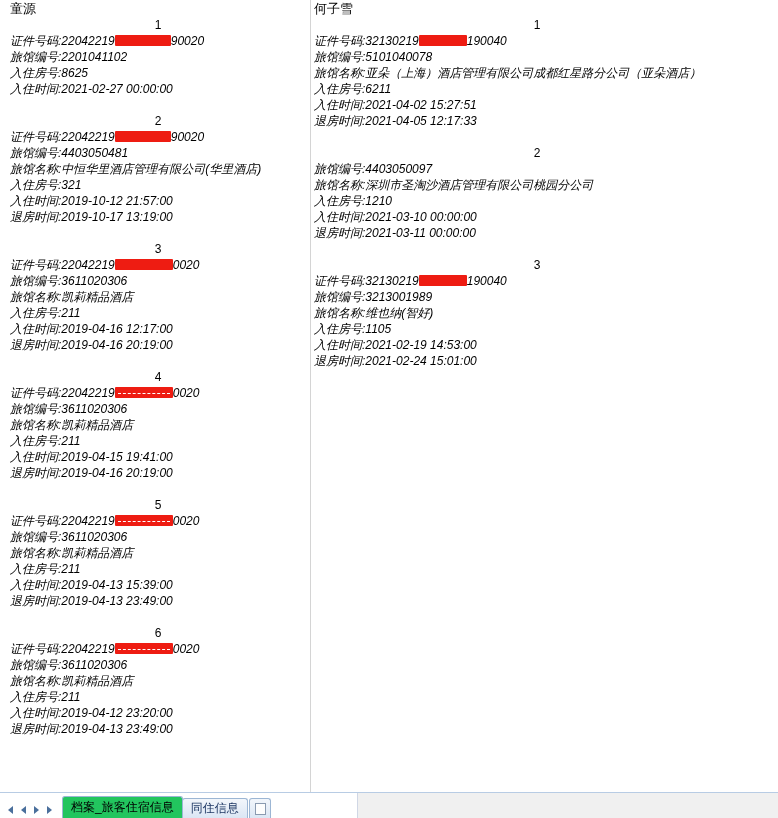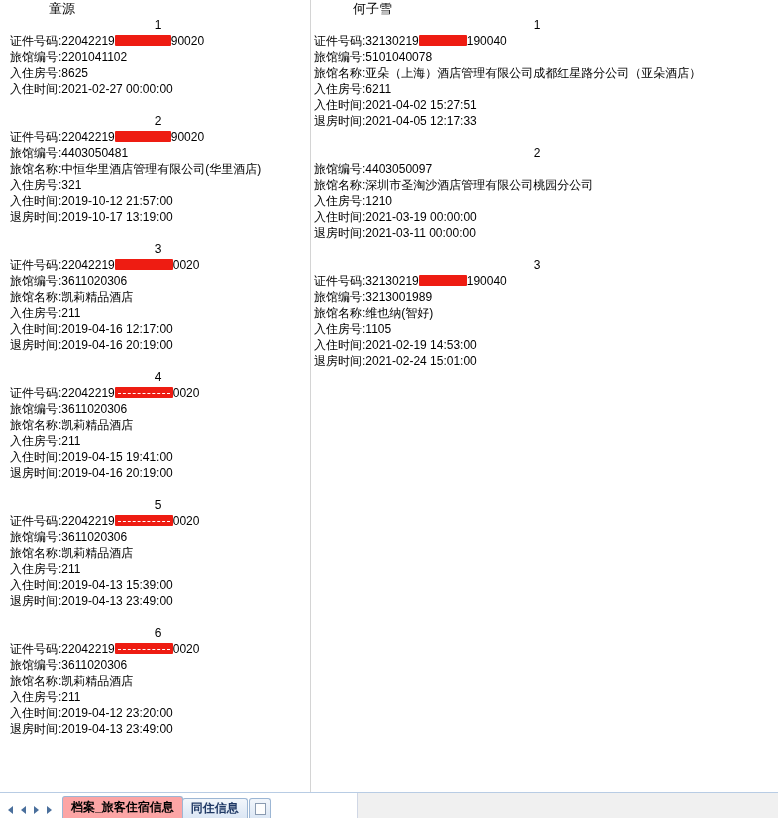--- a/index.html
+++ b/index.html
@@ -30,41 +30,41 @@
     width: 312px;
   }
   .col-left { left: 8px; }
   .col-right { left: 312px; width: 466px; }
   .owner {
     font-size: 13px;
     line-height: 17px;
     height: 17px;
     white-space: nowrap;
     padding-left: 2px;
-    margin-left: 39px;
   }
   .group {
     padding: 0;
   }
   .grp-num {
     text-align: center;
     font-size: 12px;
     line-height: 16px;
     height: 16px;
     font-weight: normal;
   }
   .col-left .grp-num { width: 300px; }
   .col-right .grp-num { width: 450px; }
   .row {
     font-size: 12px;
     line-height: 16px;
     height: 16px;
     white-space: nowrap;
     padding-left: 2px;
     overflow: hidden;
+    font-style: italic;
   }
   .blankrow {
     height: 16px;
     line-height: 16px;
   }
   .redact {
     display: inline-block;
     background: #ee1c12;
     height: 11px;
     vertical-align: -1px;
@@ -147,26 +147,25 @@
     line-height: 19px;
     height: 19px;
     padding: 0 8px;
     border: 1px solid #9cb6d4;
     border-bottom: none;
     border-radius: 3px 3px 0 0;
     margin-right: -1px;
     background: linear-gradient(#f2f6fb, #dbe6f4);
     color: #1f3864;
     white-space: nowrap;
-    font-weight: bold;
   }
   .tab.active {
-    background: #fca5a5;
+    background: #22c55e;
     color: #000000;
-    font-weight: bold;
+    font-weight: normal;
     height: 21px;
     line-height: 21px;
     border-color: #9cb6d4;
     position: relative;
     z-index: 2;
   }
   .tab-new {
     width: 20px;
     height: 19px;
     border: 1px solid #9cb6d4;
@@ -285,21 +284,21 @@
         <div class="row"><span>入住时间:</span><span>2021-04-02 15:27:51</span></div>
         <div class="row"><span>退房时间:</span><span>2021-04-05 12:17:33</span></div>
         <div class="blankrow"></div>
       </div>
 
       <div class="group">
         <div class="grp-num">2</div>
         <div class="row"><span>旅馆编号:</span><span>4403050097</span></div>
         <div class="row"><span>旅馆名称:</span><span>深圳市圣淘沙酒店管理有限公司桃园分公司</span></div>
         <div class="row"><span>入住房号:</span><span>1210</span></div>
-        <div class="row"><span>入住时间:</span><span>2021-03-19 00:00:00</span></div>
+        <div class="row"><span>入住时间:</span><span>2021-03-10 00:00:00</span></div>
         <div class="row"><span>退房时间:</span><span>2021-03-11 00:00:00</span></div>
         <div class="blankrow"></div>
       </div>
 
       <div class="group">
         <div class="grp-num">3</div>
         <div class="row"><span>证件号码:</span><span>32130219</span><span class="redact" style="width:48px;"></span><span>190040</span></div>
         <div class="row"><span>旅馆编号:</span><span>3213001989</span></div>
         <div class="row"><span>旅馆名称:</span><span>维也纳(智好)</span></div>
         <div class="row"><span>入住房号:</span><span>1105</span></div>

